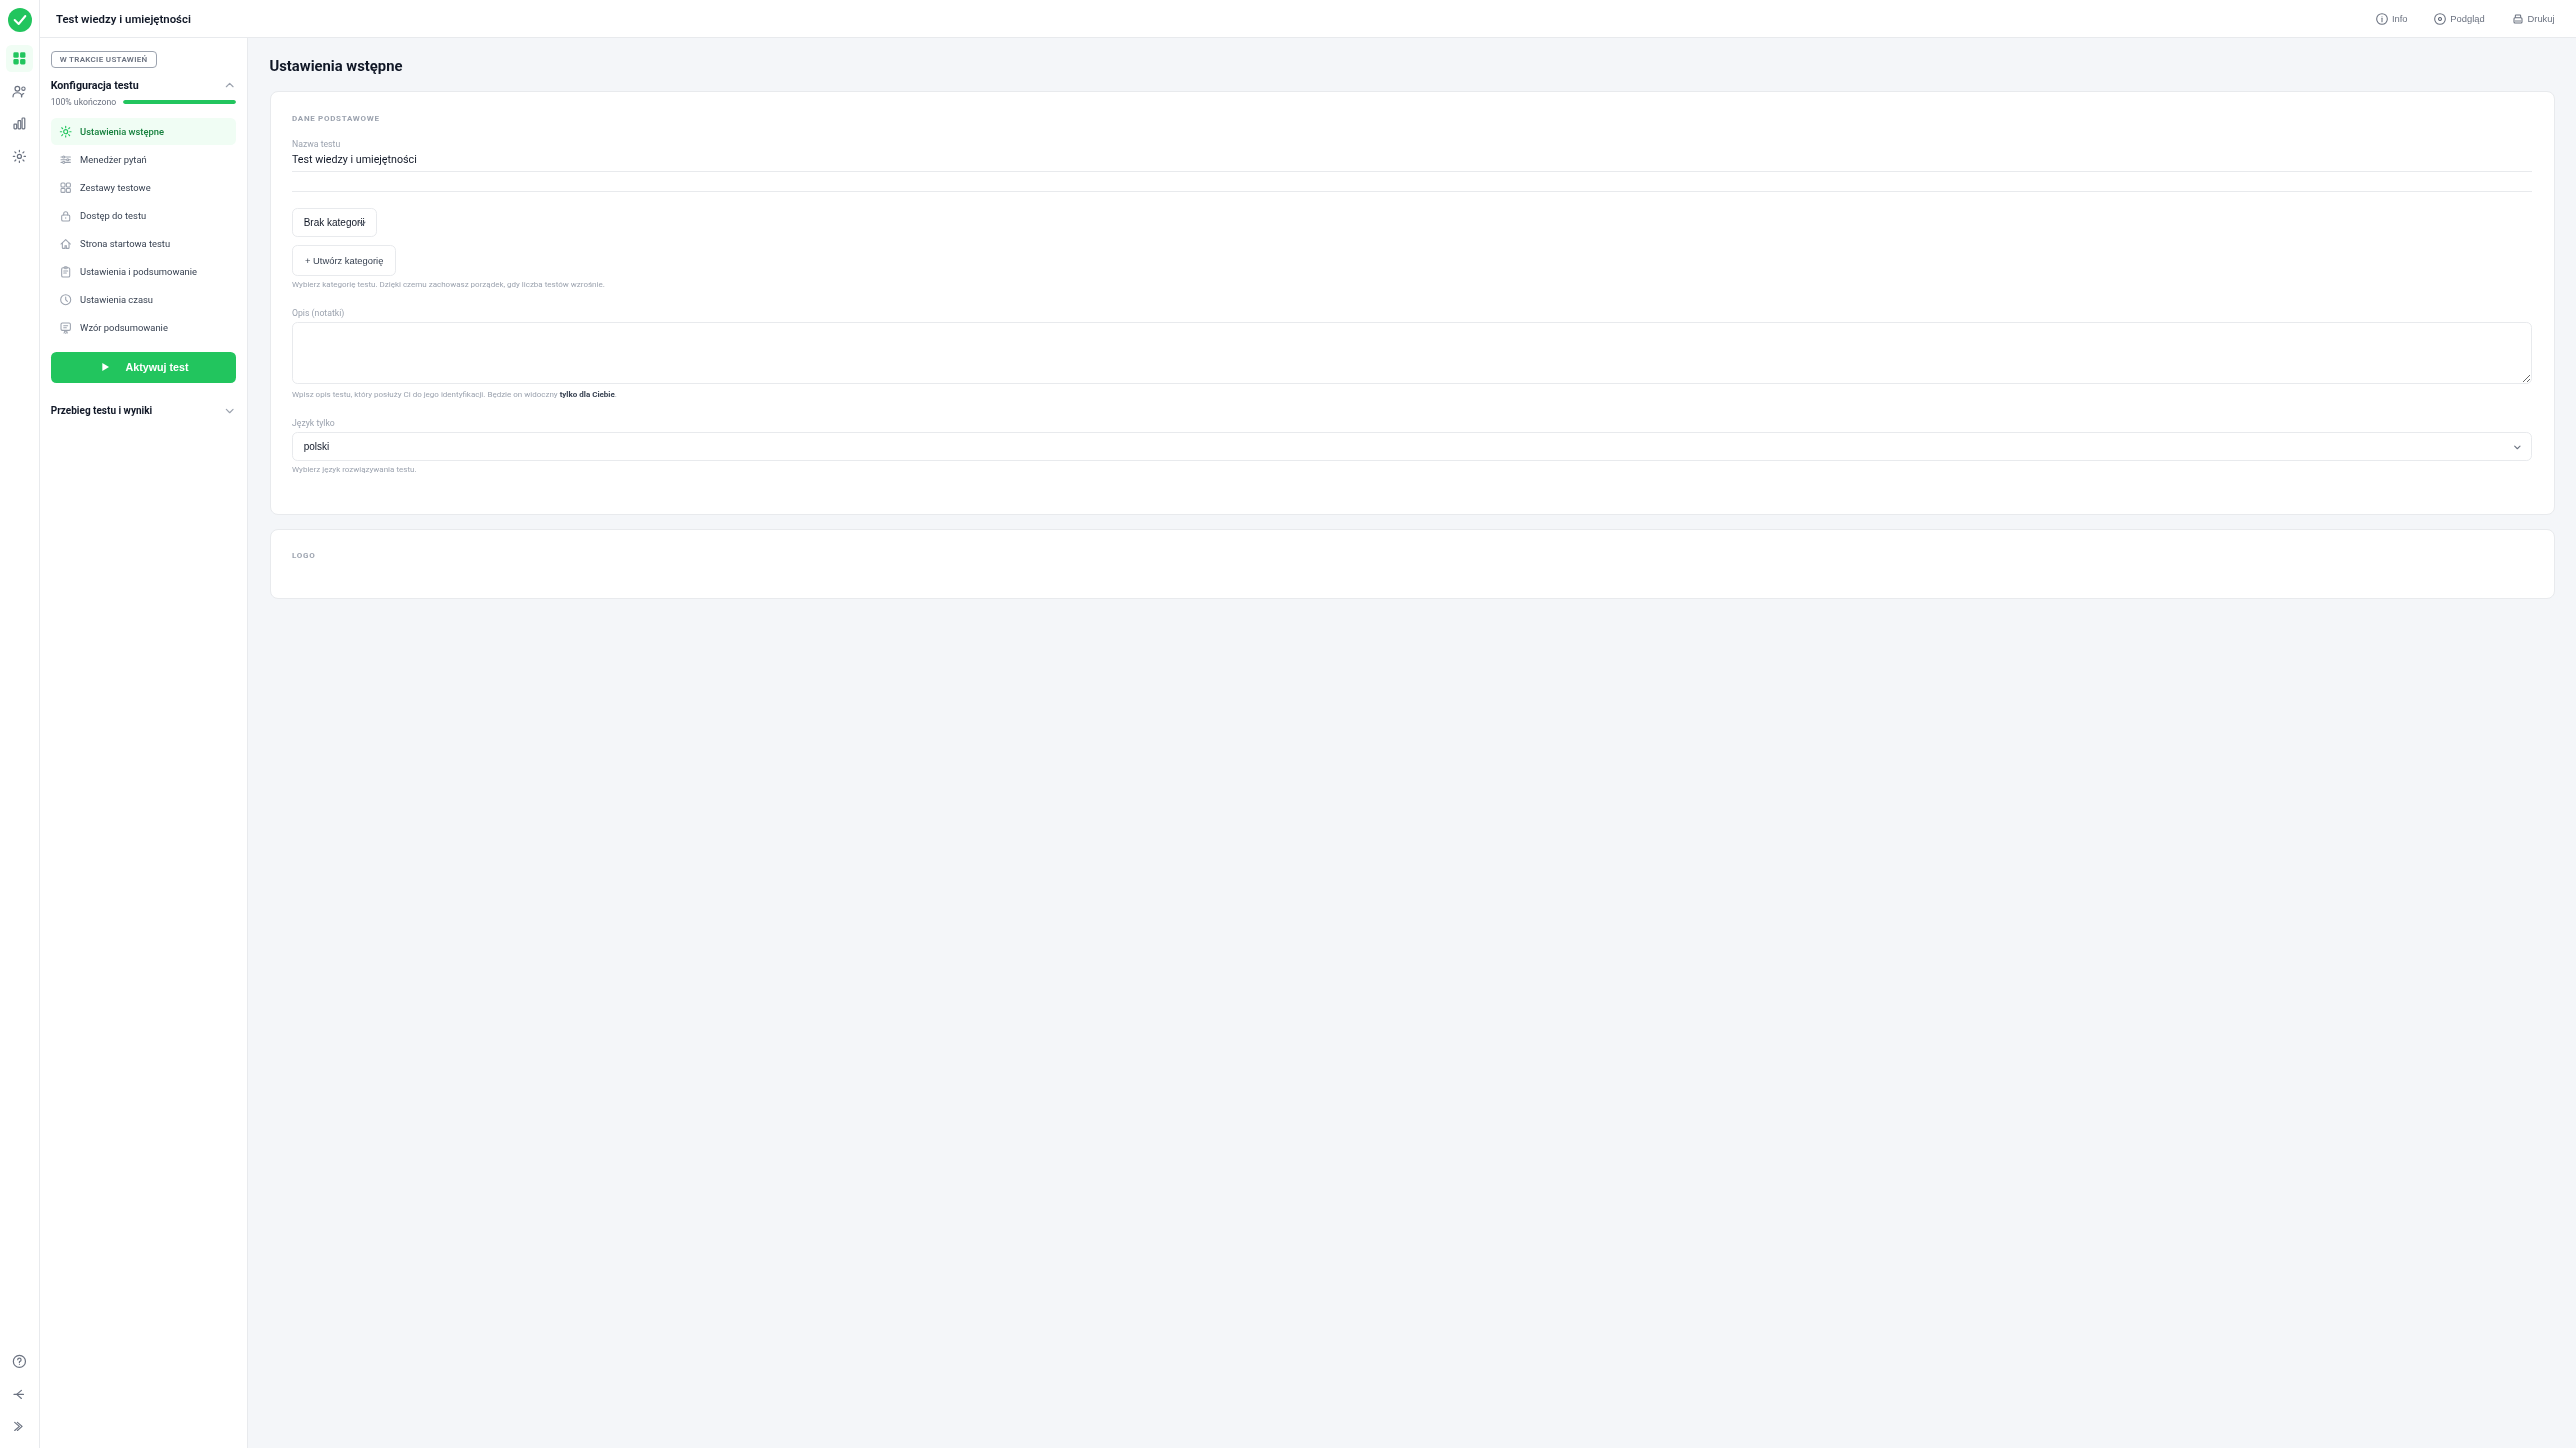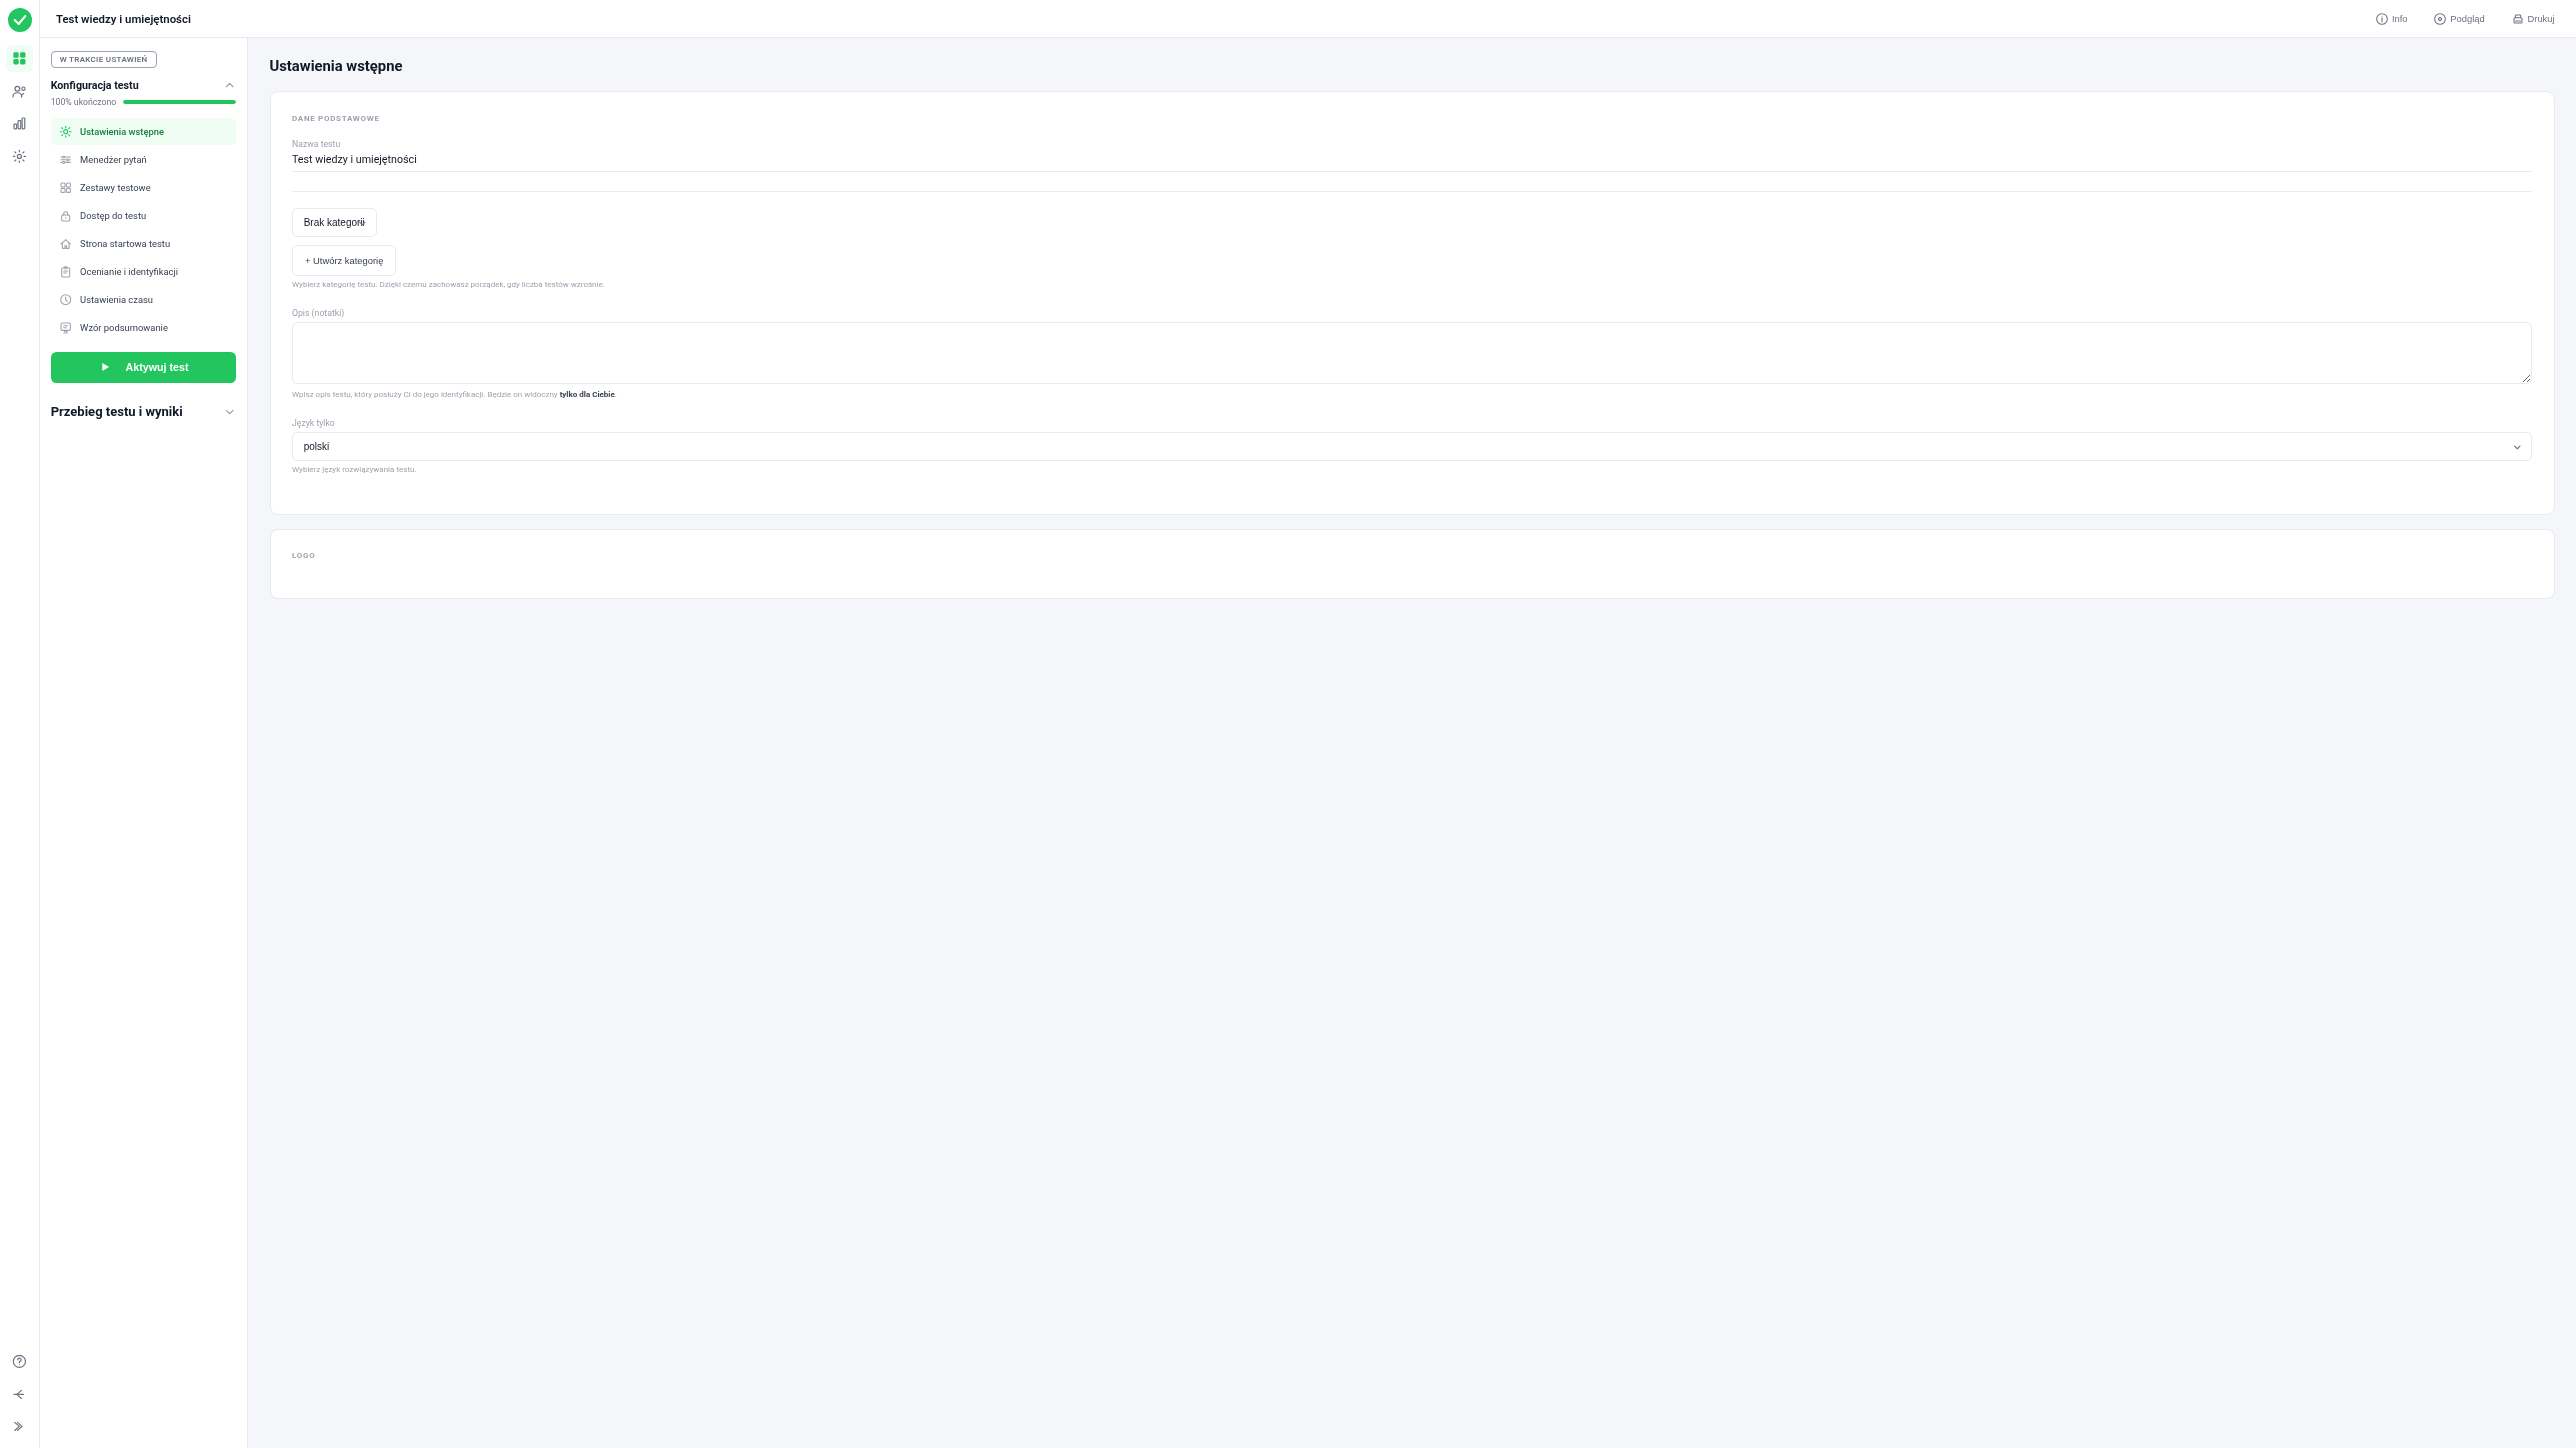--- a/index.html
+++ b/index.html
@@ -199,21 +199,21 @@
       margin-top: 10.7px;
     }
     .sidebar-section2-header {
       display: flex;
       align-items: center;
       justify-content: space-between;
       margin-top: 16px;
       padding: 5.4px 0;
     }
     .sidebar-section2-title {
-      font-size: 13px;
+      font-size: 10px;
       font-weight: 700;
       color: #111827;
     }
 
     
     .main-content {
       flex: 1;
       overflow-y: auto;
       padding: 19px 21.5px;
     }
@@ -507,21 +507,21 @@
 
       
       <div class="sidebar-nav-item">
         <span class="sidebar-nav-icon gray">
           <svg width="13.4" height="13.4" viewBox="0 0 20 20" fill="none">
             <rect x="4" y="4" width="12" height="14" rx="2" stroke="#9ca3af" stroke-width="1.6"></rect>
             <path d="M7 9h6M7 12h4" stroke="#9ca3af" stroke-width="1.5" stroke-linecap="round"></path>
             <rect x="7.5" y="2.5" width="5" height="3" rx="1" stroke="#9ca3af" stroke-width="1.4"></rect>
           </svg>
         </span>
-        <span>Ocenianie i identyfikacji</span>
+        <span>Ustawienia i podsumowanie</span>
       </div>
 
       
       <div class="sidebar-nav-item">
         <span class="sidebar-nav-icon gray">
           <svg width="13.4" height="13.4" viewBox="0 0 20 20" fill="none">
             <circle cx="10" cy="10" r="7.5" stroke="#9ca3af" stroke-width="1.6"></circle>
             <path d="M10 6v4l2.5 2.5" stroke="#9ca3af" stroke-width="1.6" stroke-linecap="round"></path>
           </svg>
         </span>

